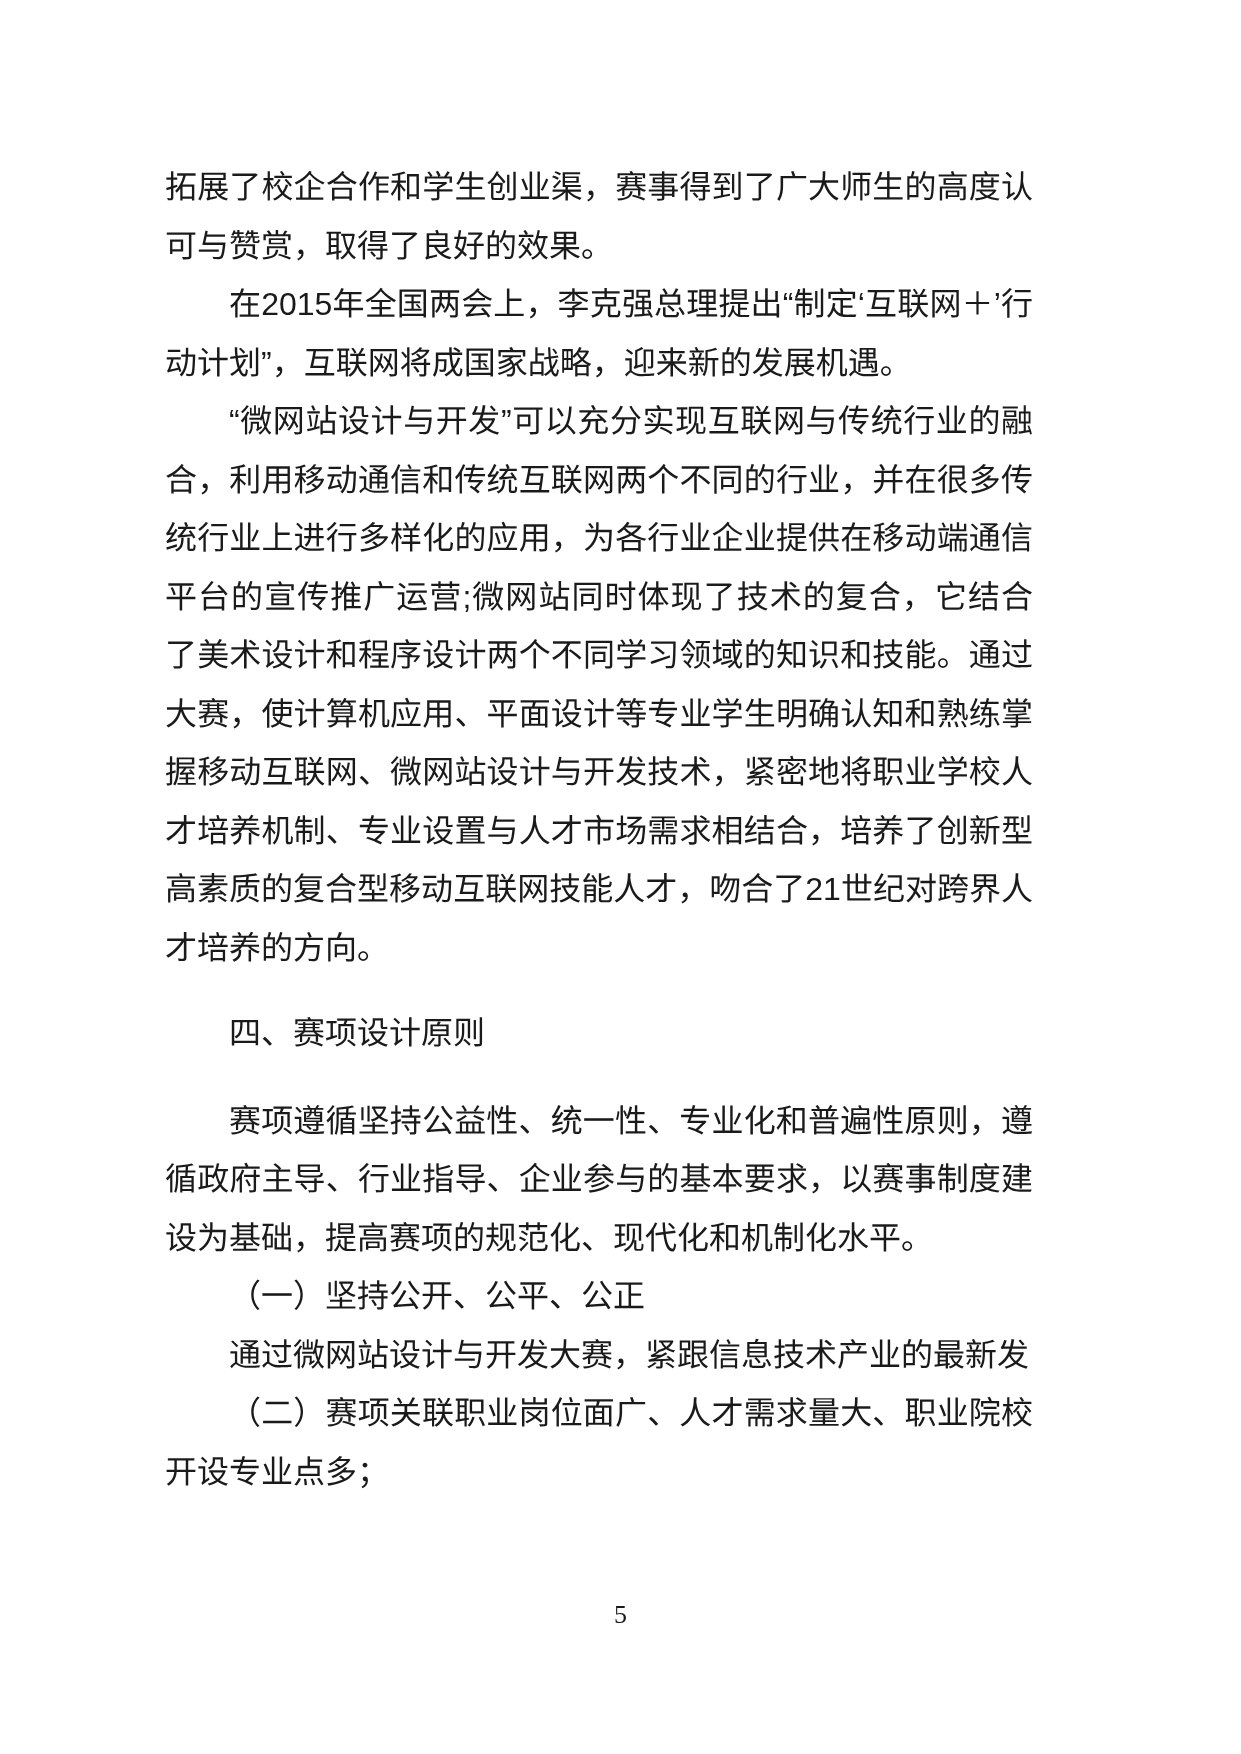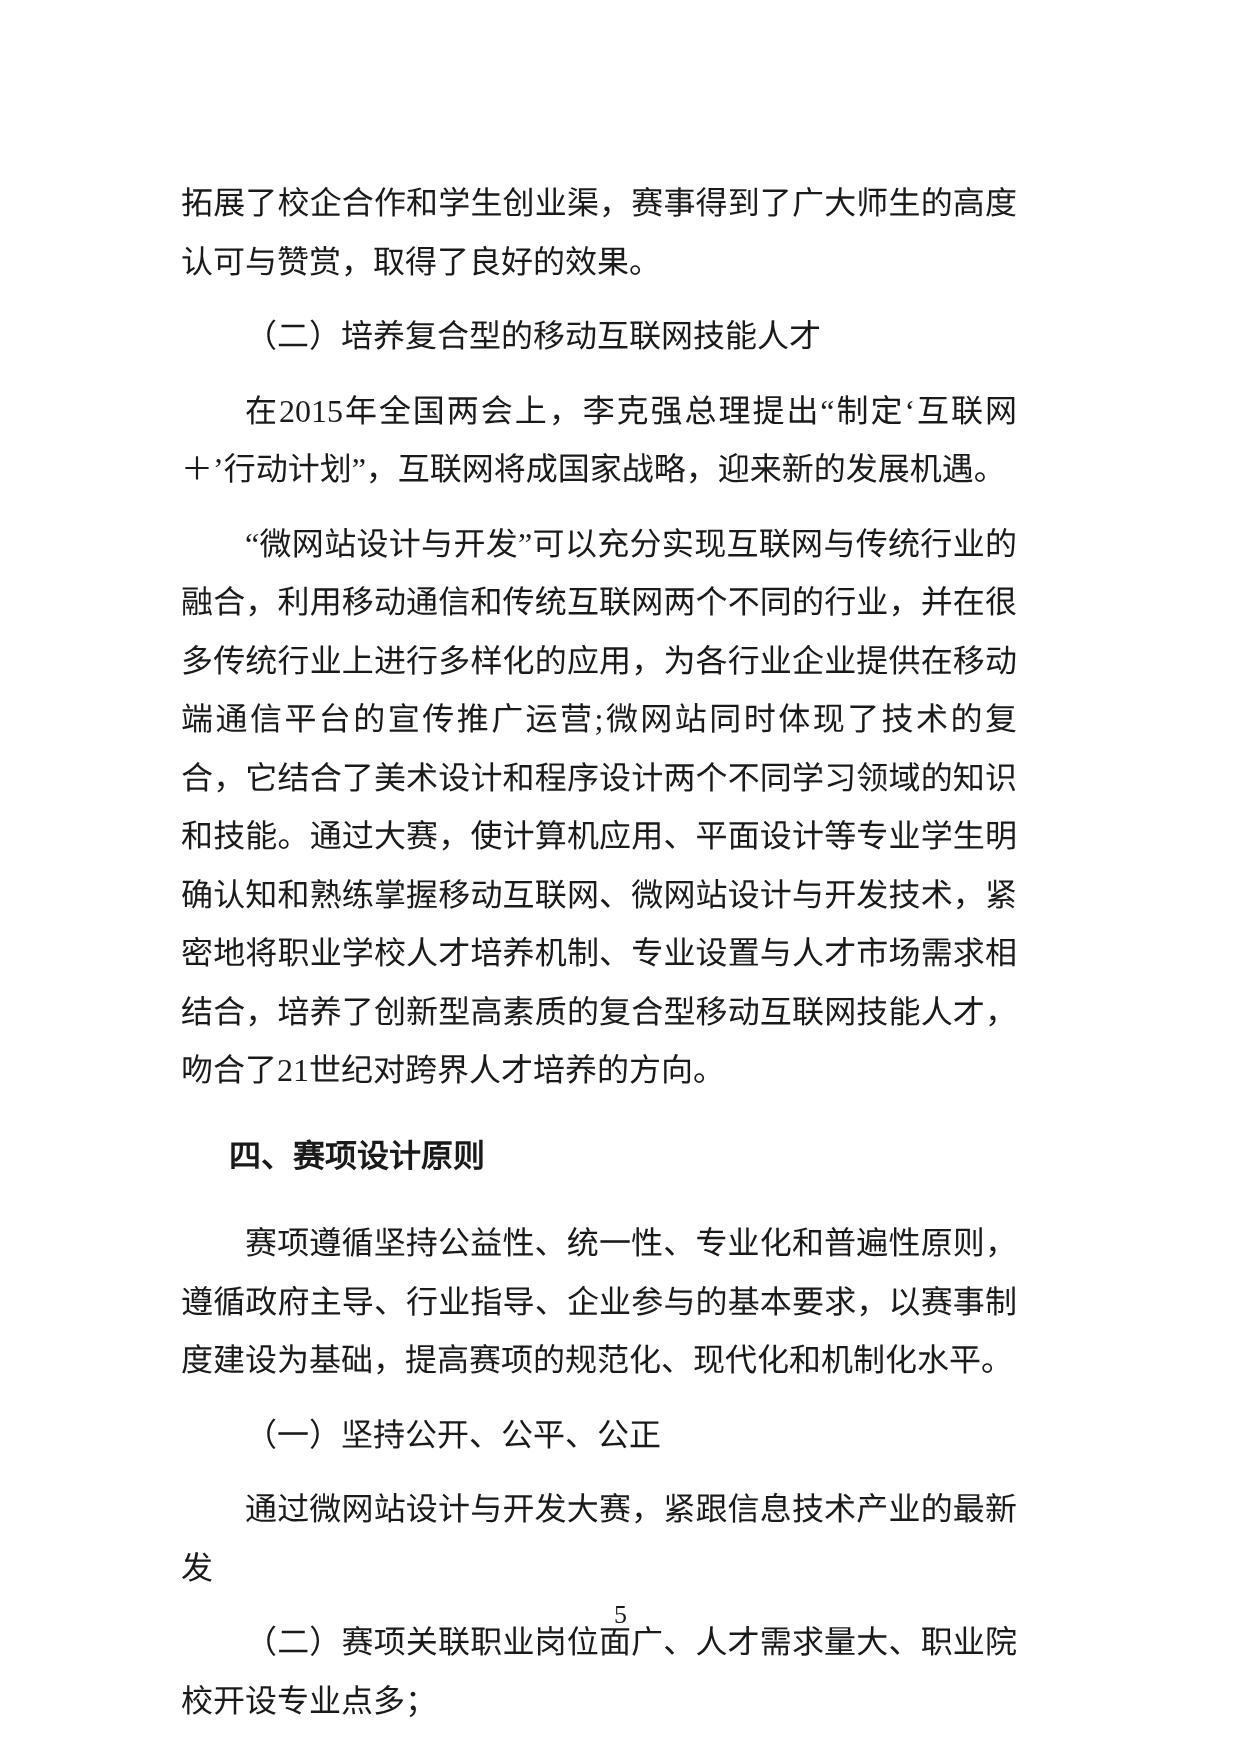--- a/index.html
+++ b/index.html
@@ -20,33 +20,32 @@
     position: absolute;
     left: 165px;
     top: 158px;
     width: 868px;
     font-size: 32px;
     line-height: 58.5px;
     text-align: justify;
     letter-spacing: 0;
   }
   .para {
-    margin: 16px;
+    margin: 0;
     text-indent: 2em;
-    font-family: Liberation Serif, serif;
   }
   .para.no-indent {
     text-indent: 0;
   }
   .heading {
     margin: 0;
     margin-top: 27px;
     margin-bottom: 29px;
     text-indent: 2em;
-    font-weight: bold;
+    font-weight: normal;
   }
   .page-number {
     position: absolute;
     left: 0;
     right: 0;
     top: 1598px;
     text-align: center;
     font-family: "Liberation Serif", serif;
     font-size: 26px;
     line-height: 34px;
@@ -55,21 +54,20 @@
 </style>
 </head>
 <body>
 
 <div class="page">
 
   <div class="content">
 
     <p class="para no-indent">拓展了校企合作和学生创业渠，赛事得到了广大师生的高度认可与赞赏，取得了良好的效果。</p>
 
-    <p class="para">（二）培养复合型的移动互联网技能人才</p>
 
     <p class="para">在2015年全国两会上，李克强总理提出“制定‘互联网＋’行动计划”，互联网将成国家战略，迎来新的发展机遇。</p>
 
     <p class="para">“微网站设计与开发”可以充分实现互联网与传统行业的融合，利用移动通信和传统互联网两个不同的行业，并在很多传统行业上进行多样化的应用，为各行业企业提供在移动端通信平台的宣传推广运营;微网站同时体现了技术的复合，它结合了美术设计和程序设计两个不同学习领域的知识和技能。通过大赛，使计算机应用、平面设计等专业学生明确认知和熟练掌握移动互联网、微网站设计与开发技术，紧密地将职业学校人才培养机制、专业设置与人才市场需求相结合，培养了创新型高素质的复合型移动互联网技能人才，吻合了21世纪对跨界人才培养的方向。</p>
 
     <p class="heading">四、赛项设计原则</p>
 
     <p class="para">赛项遵循坚持公益性、统一性、专业化和普遍性原则，遵循政府主导、行业指导、企业参与的基本要求，以赛事制度建设为基础，提高赛项的规范化、现代化和机制化水平。</p>
 
     <p class="para">（一）坚持公开、公平、公正</p>

